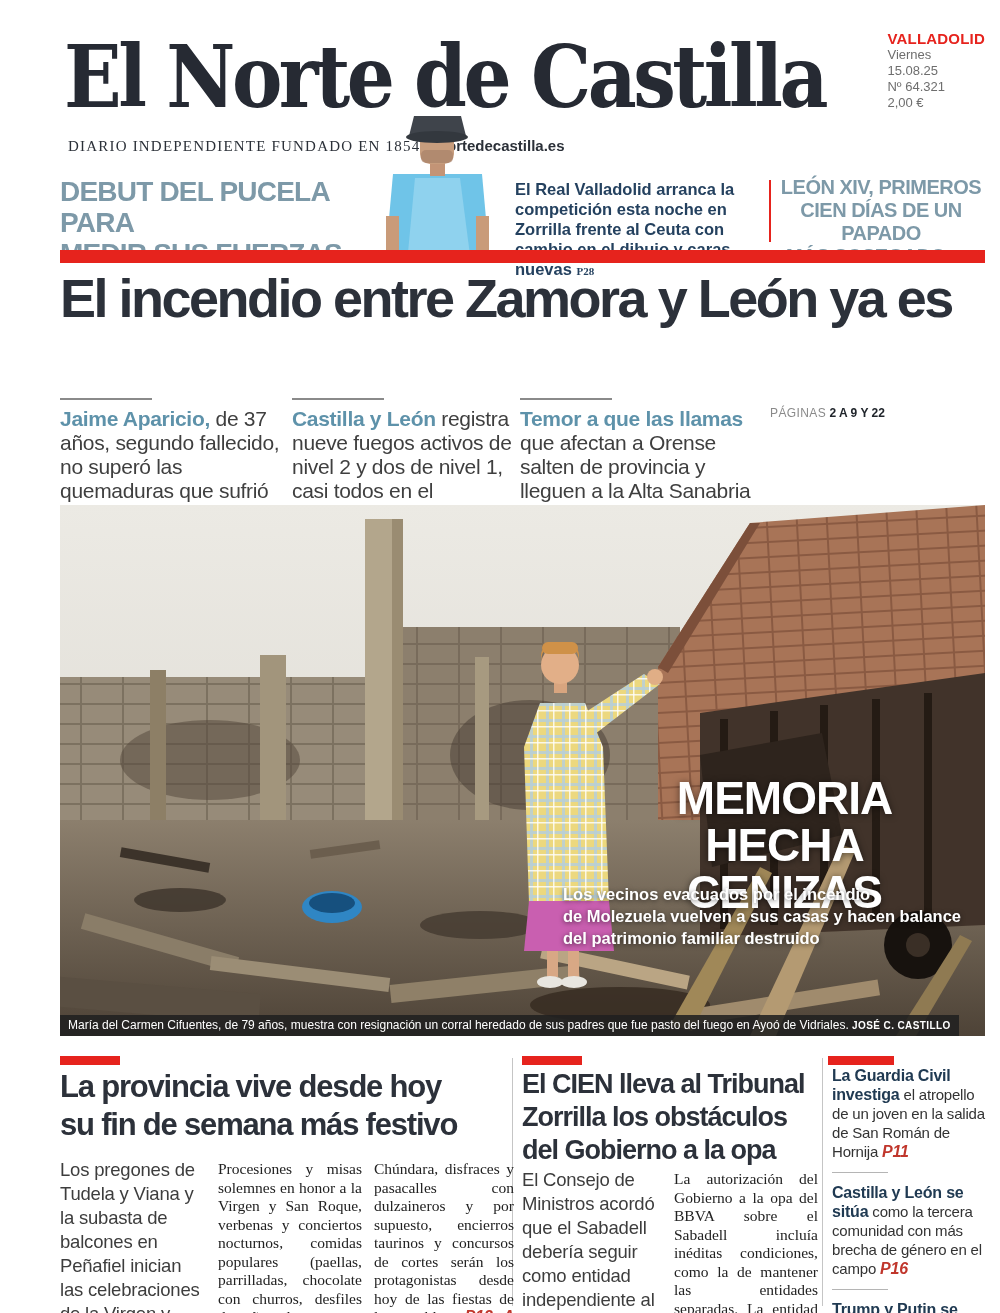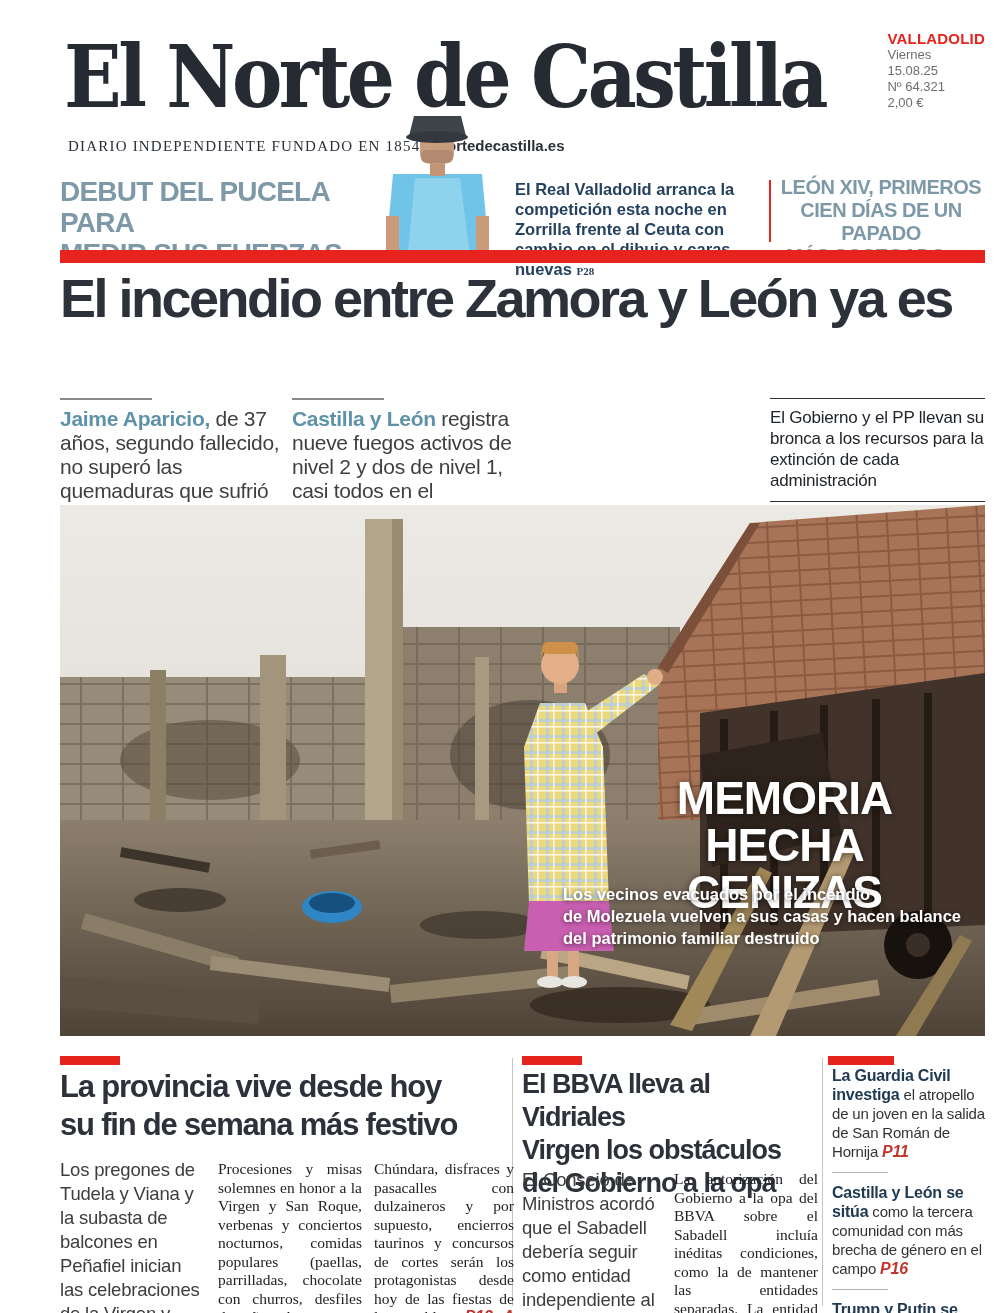--- a/index.html
+++ b/index.html
@@ -155,22 +155,25 @@
   </div>
 
   <div class="abs subdeck sd1">
     <div class="mini-rule"></div>
     <span class="lead">Jaime Aparicio,</span><span> de 37 años, segundo fallecido, no superó las quemaduras que sufrió en Nogarejas</span>
   </div>
   <div class="abs subdeck sd2">
     <div class="mini-rule"></div>
     <span class="lead">Castilla y León</span><span> registra nueve fuegos activos de nivel 2 y dos de nivel 1, casi todos en el noroeste</span>
   </div>
+  <div class="abs subdeck sd3">
+    <div class="mini-rule"></div>
+    <span class="lead">Temor a que las llamas</span><span> que afectan a Orense salten de provincia y lleguen a la Alta Sanabria</span>
+  </div>
   <div class="abs side-note">
-    <div class="sn-text">El Gobierno y el PP llevan su bronca a los recursos para la extinción de cada administración</div>
     <div class="sn-pages">
       <span class="lbl">PÁGINAS</span>
       <span class="val">2 A 9 Y 22</span>
     </div>
   </div>
 
   <div class="abs photo">
     <svg viewBox="0 0 925 531" preserveAspectRatio="none">
       <defs>
         <linearGradient id="sky" x1="0" y1="0" x2="0" y2="1">
@@ -272,41 +275,45 @@
 
     <div class="ov-title">
       <div>MEMORIA</div>
       <div>HECHA CENIZAS</div>
     </div>
     <div class="ov-sub">
       <div>Los vecinos evacuados por el incendio</div>
       <div>de Molezuela vuelven a sus casas y hacen balance</div>
       <div>del patrimonio familiar destruido</div>
     </div>
+    <div class="caption-bar">
+      <span>María del Carmen Cifuentes, de 79 años, muestra con resignación un corral heredado de sus padres que fue pasto del fuego en Ayoó de Vidriales.</span>
+      <span class="credit">JOSÉ C. CASTILLO</span>
+    </div>
   </div>
 
   <div class="abs tick t1"></div>
   <div class="abs tick t2"></div>
   <div class="abs tick t3"></div>
   <div class="abs v-div vd1"></div>
   <div class="abs v-div vd2"></div>
 
   <div class="abs bl-headline">
     <div>La provincia vive desde hoy</div>
     <div>su fin de semana más festivo</div>
   </div>
   <div class="abs standfirst bl-sf">Los pregones de Tudela y Viana y la subasta de balcones en Peñafiel inician las celebraciones de la Virgen y San Roque</div>
   <div class="abs serifcol bl-c1">Procesiones y misas solemnes en honor a la Virgen y San Roque, verbenas y conciertos nocturnos, comidas populares (paellas, parrilladas, chocolate con churros, desfiles de peñas, el</div>
   <div class="abs serifcol bl-c2">
     <span>Chúndara, disfraces y pasacalles con dulzaineros y por supuesto, encierros taurinos y concursos de cortes serán los protagonistas desde hoy de las fiestas de los pueblos. </span><span class="pageref">P12 A 15</span>
   </div>
 
   <div class="abs bm-headline">
-    <div>El BBVA lleva al Vidriales</div>
-    <div>Virgen los obstáculos</div>
+    <div>El CIEN lleva al Tribunal</div>
+    <div>Zorrilla los obstáculos</div>
     <div>del Gobierno a la opa</div>
   </div>
   <div class="abs standfirst bm-sf">El Consejo de Ministros acordó que el Sabadell debería seguir como entidad independiente al menos tres años</div>
   <div class="abs serifcol bm-c1">
     <span>La autorización del Gobierno a la opa del BBVA sobre el Sabadell incluía inéditas condiciones, como la de mantener las entidades separadas. La entidad financiera vasca las recurre. </span>
   </div>
 
   <div class="abs briefs">
     <p class="brief">
       <span class="blead">La Guardia Civil investiga</span><span> el atropello de un joven en la salida de San Román de Hornija </span><span class="pageref">P11</span>

